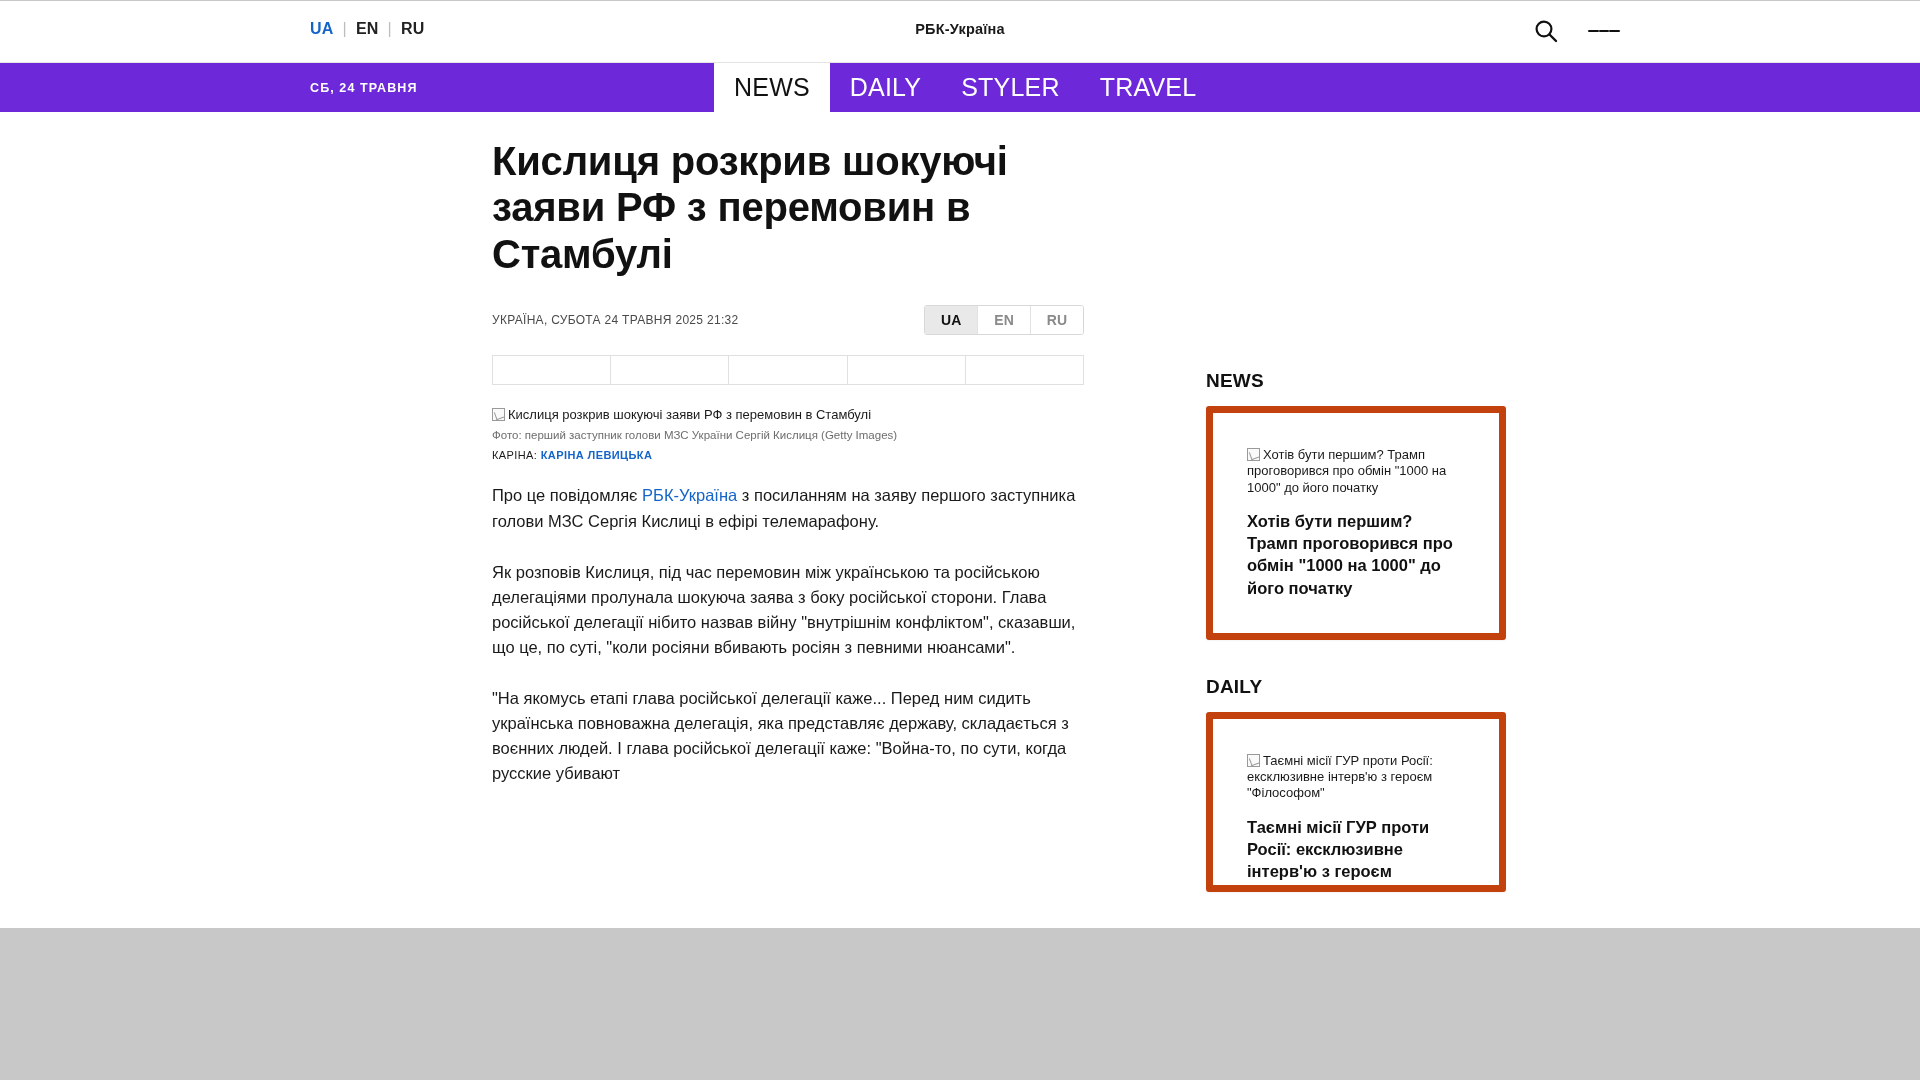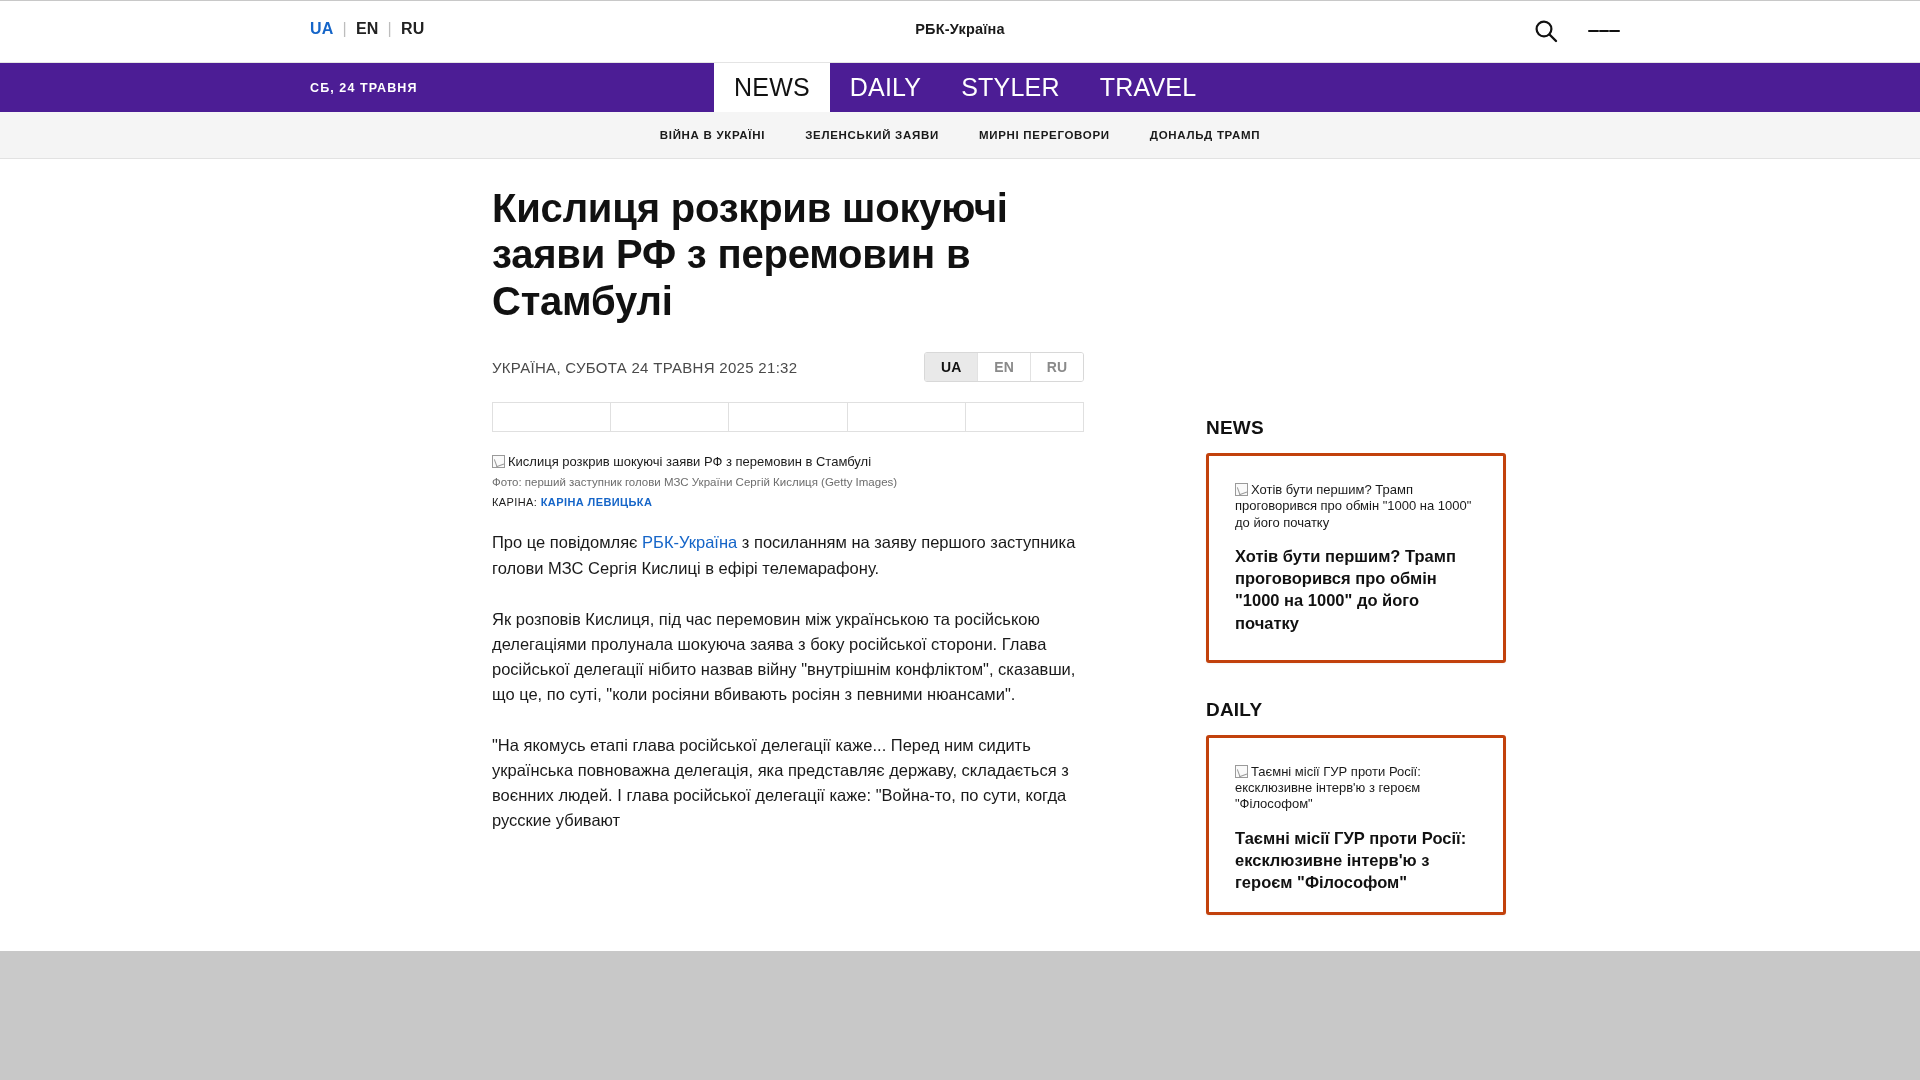--- a/index.html
+++ b/index.html
@@ -83,21 +83,21 @@
     width: 30px;
     height: 2.4px;
     background: #111;
     margin: 5.5px 0;
     border-radius: 1px;
   }
 
   
   .bluenav {
     height: 49px;
-    background: #4c1d95;
+    background: #6d28d9;
     position: relative;
     display: flex;
     align-items: stretch;
   }
   .date-label {
     position: absolute;
     left: 310px;
     top: 0;
     height: 49px;
     display: flex;
@@ -168,21 +168,21 @@
     color: #111111;
     letter-spacing: -0.2px;
   }
   .meta-row {
     display: flex;
     align-items: center;
     justify-content: space-between;
     margin-bottom: 20px;
   }
   .meta-date {
-    font-size: 15px;
+    font-size: 12px;
     color: #4a4a4a;
     letter-spacing: .3px;
     text-transform: uppercase;
   }
   .lang-box {
     display: flex;
     border: 1px solid #d8d8d8;
     border-radius: 3px;
     overflow: hidden;
   }
@@ -278,23 +278,23 @@
   }
   .side-head {
     font-size: 19px;
     font-weight: bold;
     color: #111111;
     letter-spacing: .2px;
     margin-bottom: 14px;
   }
   .side-card {
     background: #ffffff;
-    border: 3px solid #c2410c;
+    border: 7px solid #c2410c;
     border-radius: 3px;
-    padding: 26px;
+    padding: 34px;
     margin-bottom: 36px;
     box-shadow: 0 1px 2px rgba(0,0,0,0.05);
   }
   .side-card .alt {
     font-size: 13px;
     color: #1a1a1a;
     line-height: 1.25;
     margin-bottom: 14px;
   }
   .side-card .card-title {
@@ -359,26 +359,20 @@
     <div class="bluenav">
       <div class="date-label">СБ, 24 ТРАВНЯ</div>
       <div class="nav-sections">
         <a href="#" class="active">NEWS</a>
         <a href="#">DAILY</a>
         <a href="#">STYLER</a>
         <a href="#">TRAVEL</a>
       </div>
     </div>
 
-    <div class="tagstrip">
-      <a href="#">ВІЙНА В УКРАЇНІ</a>
-      <a href="#">ЗЕЛЕНСЬКИЙ ЗАЯВИ</a>
-      <a href="#">МИРНІ ПЕРЕГОВОРИ</a>
-      <a href="#">ДОНАЛЬД ТРАМП</a>
-    </div>
 
     <div class="content">
 
       <div class="article">
         <h1 class="title">Кислиця розкрив шокуючі заяви РФ з перемовин в Стамбулі</h1>
 
         <div class="meta-row">
           <div class="meta-date">УКРАЇНА, СУБОТА 24 ТРАВНЯ 2025 21:32</div>
           <div class="lang-box">
             <span class="on">UA</span>

